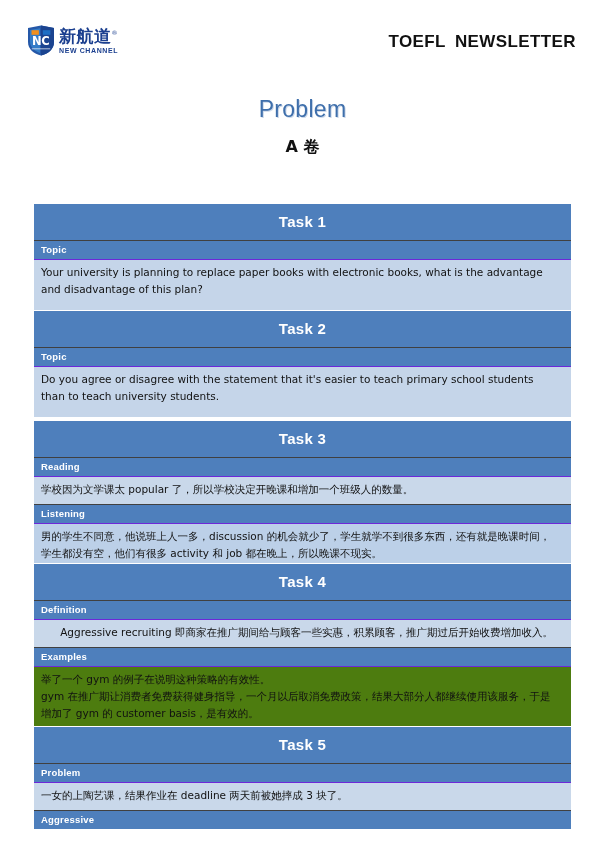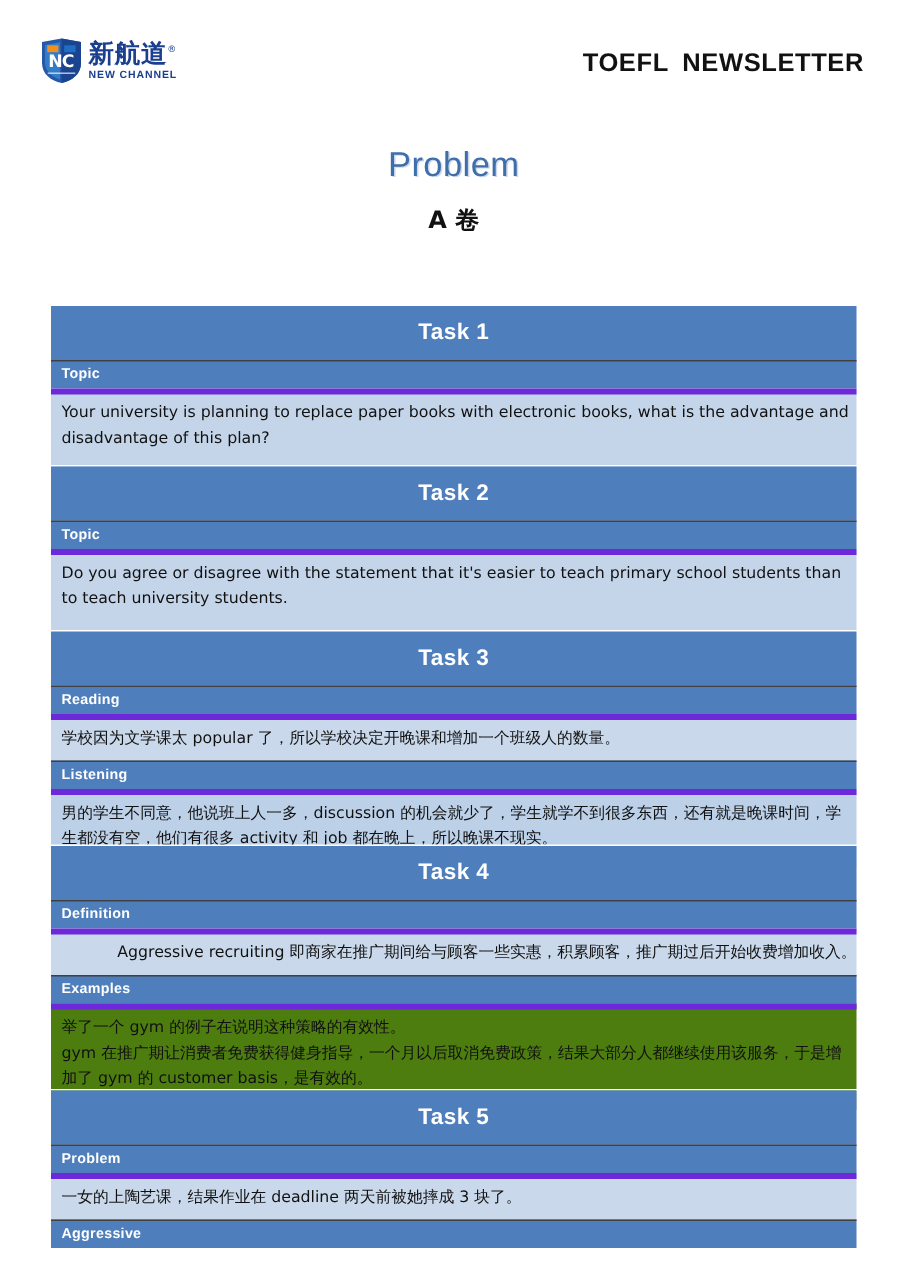--- a/index.html
+++ b/index.html
@@ -149,22 +149,22 @@
     line-height: 1.25;
     border-top: 1px solid #404040;
     letter-spacing: 0.2px;
   }
   .row-body {
     background: #c5d5e9;
     color: #111111;
     font-size: 10.5px;
     font-family: "DejaVu Sans", sans-serif;
     line-height: 1.62;
-    padding: 4px 0 5px 7px;
-    border-top: 4px solid #6d28d9;
+    padding: 4px 18px 5px 7px;
+    border-top: 1px solid #6d28d9;
   }
   .row-body.tint-2 { background: #bcd0e8; }
   .row-body.tint-3 { background: #4d7c0f; }
   .row-body.tint-4 { background: #c9d8ea; }
   .row-body.empty { padding: 0; height: 0; border-top: none; }
 </style>
 </head>
 <body>
 
 <div class="page-header">

